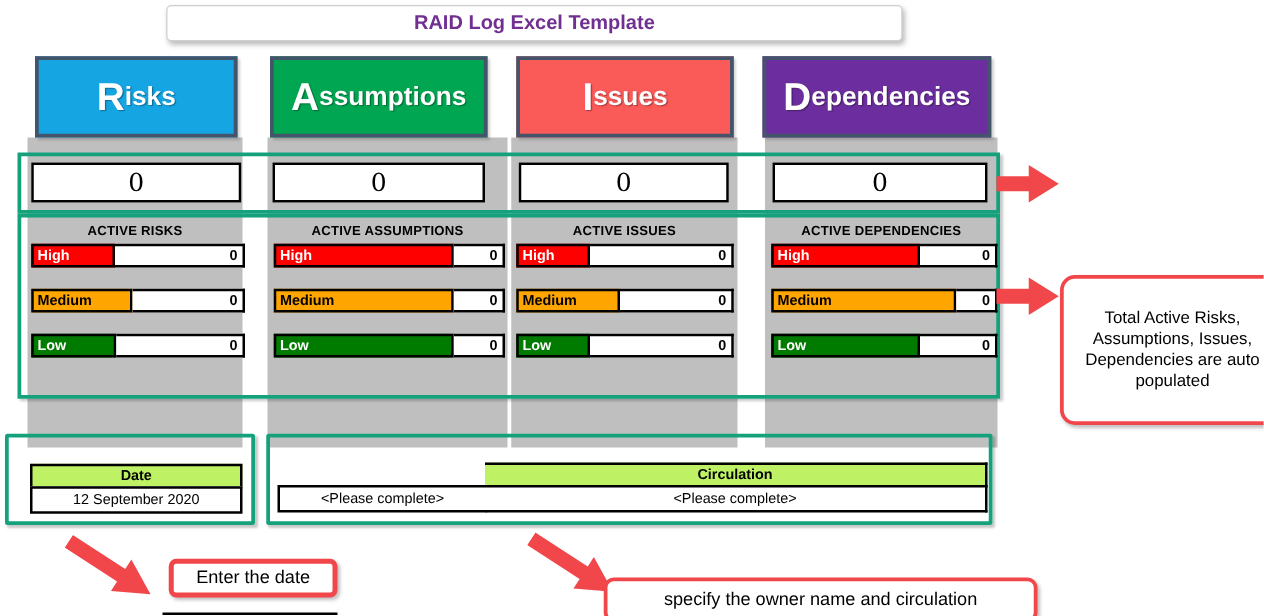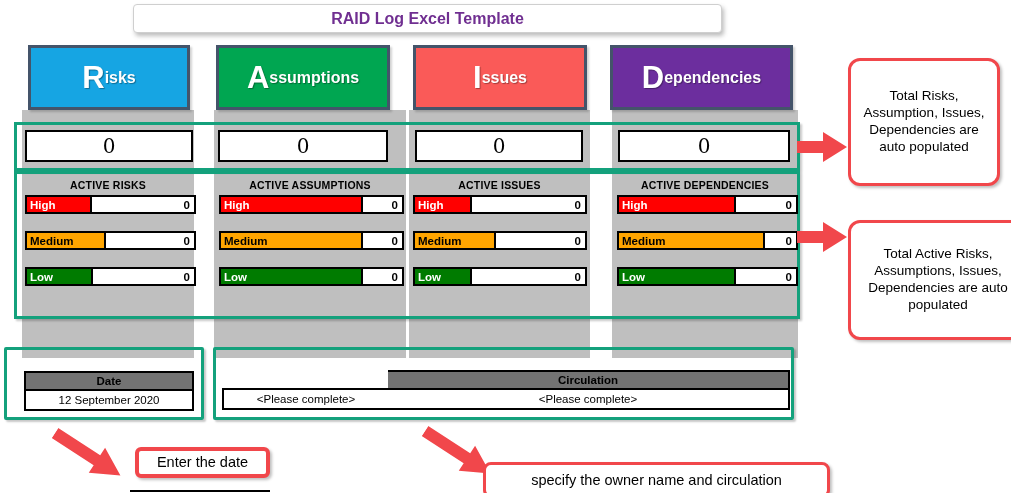--- a/index.html
+++ b/index.html
@@ -15,21 +15,21 @@
   .band{top:110px;height:248px;background:#BFBFBF;}
   .band1{left:22px;width:172px}.band2{left:214px;width:192px}
   .band3{left:409px;width:181px}.band4{left:612px;width:186px}
 
   
   .hdr{top:45px;height:65px;border:3px solid #44546A;display:flex;align-items:center;justify-content:center;
     color:#fff;font-weight:bold;text-shadow:1px 1px 1px rgba(0,0,0,.35);box-shadow:2px 2px 2px rgba(0,0,0,.18);}
   .hd1{left:28px;width:162px}.hd2{left:216px;width:174px}
   .hd3{left:413px;width:174px}.hd4{left:610px;width:183px}
   .hdr .big{font-size:31px;line-height:1;}
-  .hdr .rest{font-size:16px;line-height:1;text-align:center;}
+  .hdr .rest{font-size:21px;line-height:1;text-align:center;}
 
   
   .panel{border:3px solid #14A17C;box-shadow:2px 2px 2px rgba(0,0,0,.22);background:transparent;}
   .totals-panel{left:14px;top:122px;width:786px;height:49px;}
   .active-panel{left:14px;top:171px;width:786px;height:148px;}
   .date-panel{left:4px;top:347px;width:200px;height:73px;border-radius:2px;}
   .owner-panel{left:213px;top:347px;width:581px;height:73px;border-radius:2px;}
 
   
   .count{top:130px;height:32px;background:#fff;border:2px solid #000;display:flex;align-items:center;justify-content:center;
@@ -49,21 +49,21 @@
   .chip{border:2px solid #000;font-size:11.5px;font-weight:bold;display:flex;align-items:center;padding-left:3px;flex:none;}
   .aval{flex:1;background:#fff;border:2px solid #000;border-left:none;font-size:11.5px;font-weight:bold;
     display:flex;align-items:center;justify-content:flex-end;padding-right:4px;color:#000;}
   .c1h{width:60px}.c1m{width:74px}.c1l{width:61px}
   .c2h,.c2m,.c2l{width:137px}
   .c3h{width:52px}.c3m{width:76px}.c3l{width:52px}
   .c4h{width:112px}.c4m{width:141px}.c4l{width:112px}
 
   
   .tcell{border:2px solid #000;display:flex;align-items:center;justify-content:center;font-size:11.5px;color:#000;}
-  .thead{background:#737373;font-weight:bold;}
+  .thead{background:#bef264;font-weight:bold;}
   .tval{background:#fff;}
   .date-head{left:24px;top:371px;width:170px;height:20px;}
   .date-val{left:24px;top:389px;width:170px;height:22px;border-top:2px solid #000;}
   .owner-head{left:222px;top:370px;width:168px;height:20px;}
   .circ-head{left:388px;top:370px;width:402px;height:20px;border-left:none;}
   .owner-val{left:222px;top:388px;width:168px;height:22px;border-top:2px solid #000;}
   .circ-val{left:388px;top:388px;width:402px;height:22px;border-top:2px solid #000;border-left:none;}
 
   
   .callout{background:#fff;border:3px solid #F1474B;border-radius:10px;box-shadow:2px 2px 3px rgba(0,0,0,.25);
@@ -192,19 +192,18 @@
   <svg class="abs arrow arr2" width="52" height="34" viewBox="0 0 52 34" style="color: rgb(241, 71, 75);">
     <polygon points="0,11 26,11 26,2 50,17 26,32 26,23 0,23" fill="currentColor"></polygon>
   </svg>
   <svg class="abs arrow arr3" width="80" height="34" viewBox="0 0 80 34" style="color: rgb(241, 71, 75);">
     <polygon points="0,11 50,11 50,2 78,17 50,32 50,23 0,23" fill="currentColor"></polygon>
   </svg>
   <svg class="abs arrow arr4" width="80" height="34" viewBox="0 0 80 34" style="color: rgb(241, 71, 75);">
     <polygon points="0,11 50,11 50,2 78,17 50,32 50,23 0,23" fill="currentColor"></polygon>
   </svg>
 
-  <div class="abs callout co-totals" style="border-color: rgb(241, 71, 75);">Total Risks, Assumption, Issues, Dependencies are auto populated</div>
   <div class="abs callout co-active" style="border-color: rgb(241, 71, 75);">Total Active Risks, Assumptions, Issues, Dependencies are auto populated</div>
   <div class="abs callout co-date" style="border-color: rgb(241, 71, 75);">Enter the date</div>
   <div class="abs callout co-owner" style="border-color: rgb(241, 71, 75); margin-top: 22px;">specify the owner name and circulation</div>
 
   <div class="abs bottom-line"></div>
 </div>
 
 </body></html>

